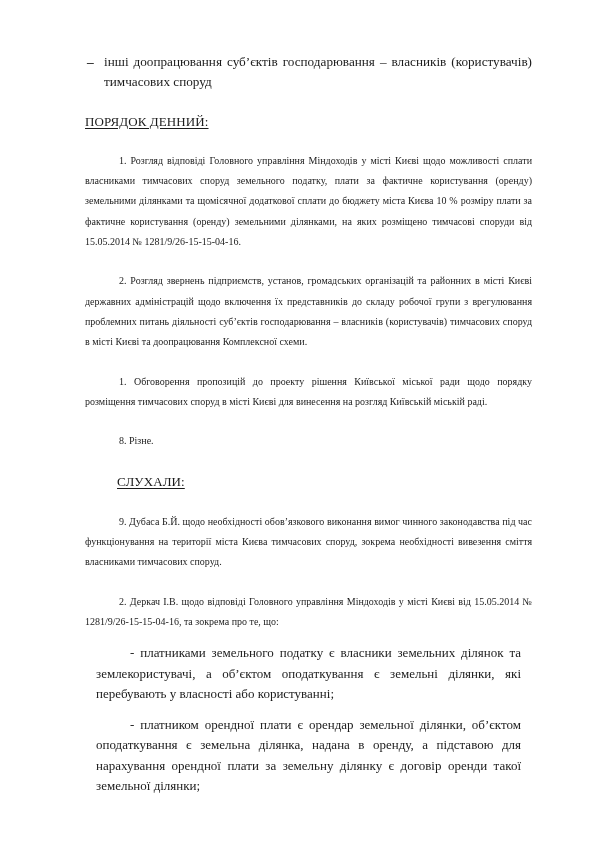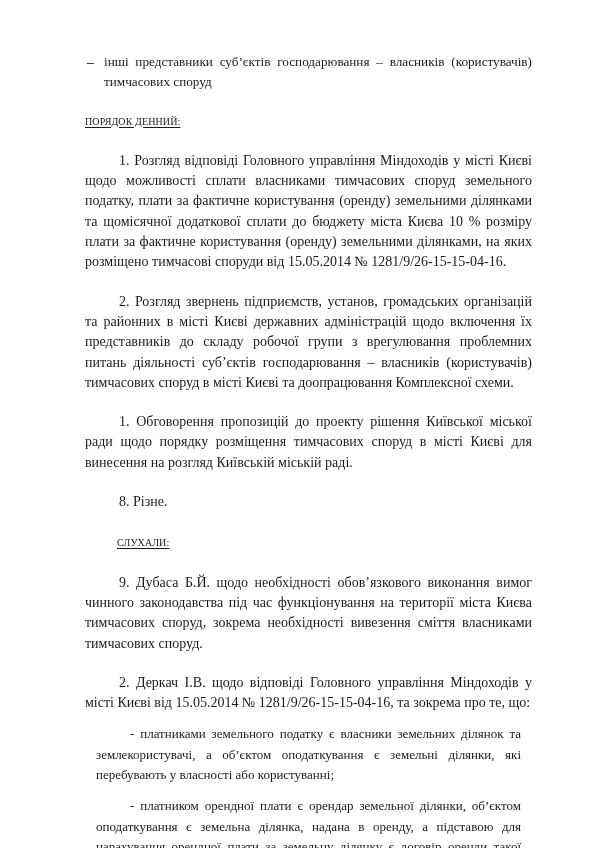--- a/index.html
+++ b/index.html
@@ -46,34 +46,34 @@
     margin: 0;
   }
   .bullet-item .dash {
     position: absolute;
     left: 2px;
     top: 0;
   }
 
   
   .section-heading {
-    font-size: 10px;
+    font-size: 13px;
     line-height: 20.3px;
     text-decoration: underline;
     text-underline-offset: 2px;
     margin: 0;
     font-weight: normal;
     letter-spacing: 0.1px;
   }
   .h-gap-top-1 { margin-top: 19px; }
   .h-gap-top-2 { margin-top: 21px; margin-left: 32px; }
 
   
   .para {
-    font-size: 14px;
+    font-size: 10px;
     line-height: 20.3px;
     text-align: justify;
     text-justify: inter-word;
     margin: 0;
     text-indent: 34px;
     hyphens: none;
   }
   .para + .para { margin-top: 19px; }
 
   .para-tight {
@@ -99,21 +99,21 @@
 
 <div class="page">
   <div class="doc-body">
 
     <ul class="bullet-list">
       <li class="bullet-item">
         <span class="dash">–</span>
       </li>
       <li class="bullet-item">
         <span class="dash">–</span>
-        <span>інші представники суб’єктів господарювання – власників (користувачів) тимчасових споруд</span>
+        <span>інші доопрацювання суб’єктів господарювання – власників (користувачів) тимчасових споруд</span>
       </li>
     </ul>
 
     <div class="section-heading h-gap-top-1">ПОРЯДОК ДЕННИЙ:</div>
 
     <p class="para para-after-heading">1. Розгляд відповіді Головного управління Міндоходів у місті Києві щодо можливості сплати власниками тимчасових споруд земельного податку, плати за фактичне користування (оренду) земельними ділянками та щомісячної додаткової сплати до бюджету міста Києва 10 % розміру плати за фактичне користування (оренду) земельними ділянками, на яких розміщено тимчасові споруди від 15.05.2014 № 1281/9/26-15-15-04-16.</p>
     <p class="para">2. Розгляд звернень підприємств, установ, громадських організацій та районних в місті Києві державних адміністрацій щодо включення їх представників до складу робочої групи з врегулювання проблемних питань діяльності суб’єктів господарювання – власників (користувачів) тимчасових споруд в місті Києві та доопрацювання Комплексної схеми.</p>
     <p class="para">1. Обговорення пропозицій до проекту рішення Київської міської ради щодо порядку розміщення тимчасових споруд в місті Києві для винесення на розгляд Київській міській раді.</p>
     <p class="para last-line-full">8. Різне.</p>
 

